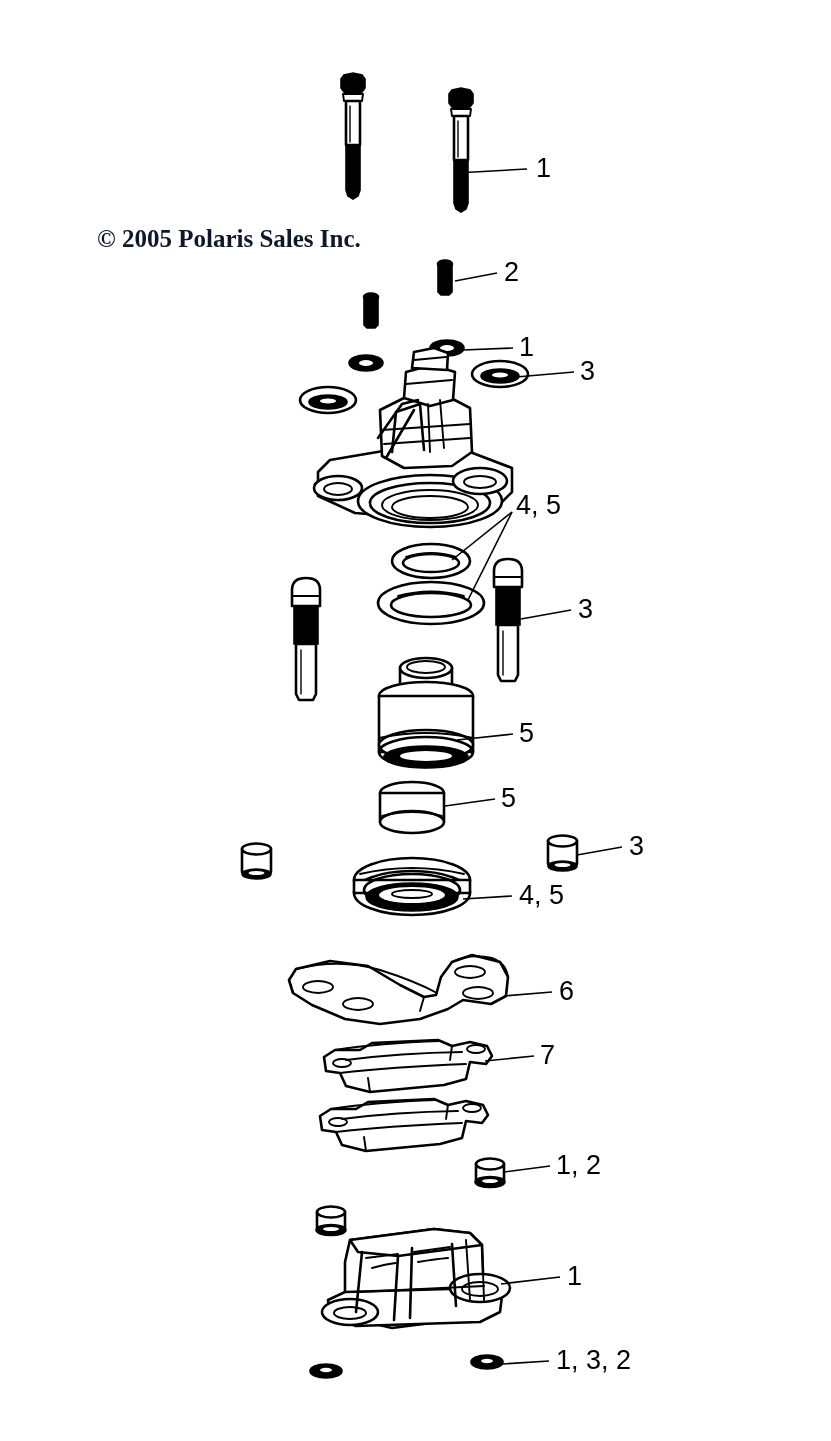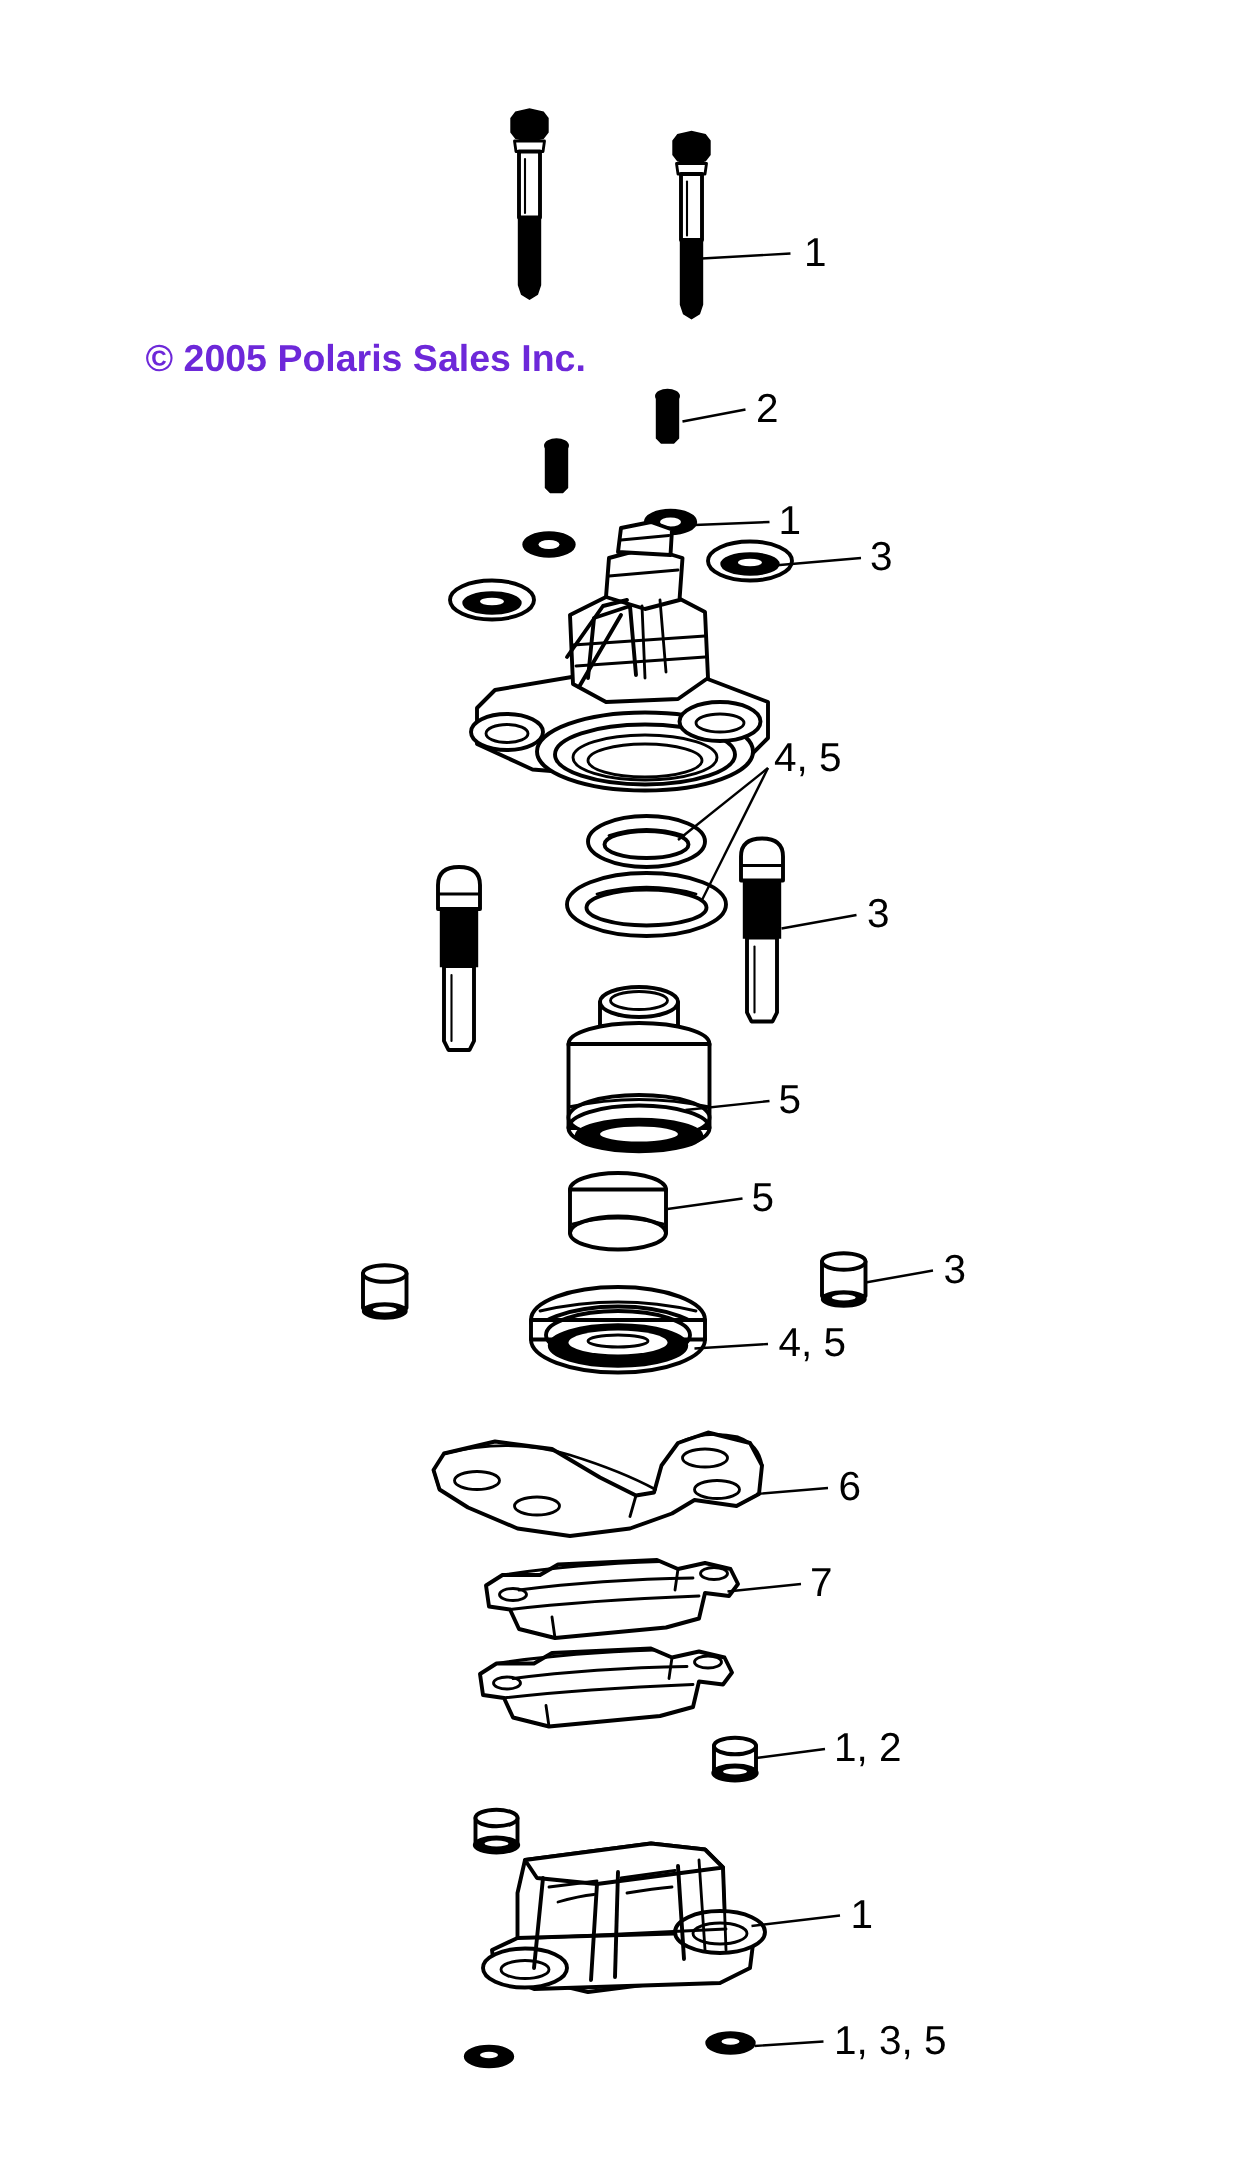--- a/index.html
+++ b/index.html
@@ -23,24 +23,24 @@
   svg.diagram-svg {
     position: absolute;
     left: 0; top: 0;
     width: 831px;
     height: 1441px;
   }
   .copyright-text {
     position: absolute;
     left: 97px;
     top: 225px;
-    font-family: Liberation Sans, sans-serif;
+    font-family: Liberation Serif, serif;
     font-size: 25px;
     font-weight: bold;
-    color: #6d28d9;
+    color: #0f172a;
     letter-spacing: 0px;
     white-space: nowrap;
     text-align: center;
   }
   .callout-label {
     position: absolute;
     font-family: "Liberation Sans", sans-serif;
     font-size: 27px;
     font-weight: normal;
     color: #000000;
@@ -366,15 +366,15 @@
   <div class="callout-label" style="left:519px; top:882px;">4, 5</div>
 
   <div class="callout-label" style="left:559px; top:978px;">6</div>
 
   <div class="callout-label" style="left:540px; top:1042px;">7</div>
 
   <div class="callout-label" style="left:556px; top:1152px;">1, 2</div>
 
   <div class="callout-label" style="left:567px; top:1263px;">1</div>
 
-  <div class="callout-label" style="left:556px; top:1347px;">1, 3, 5</div>
+  <div class="callout-label" style="left:556px; top:1347px;">1, 3, 2</div>
 
 </div>
 
 </body></html>

